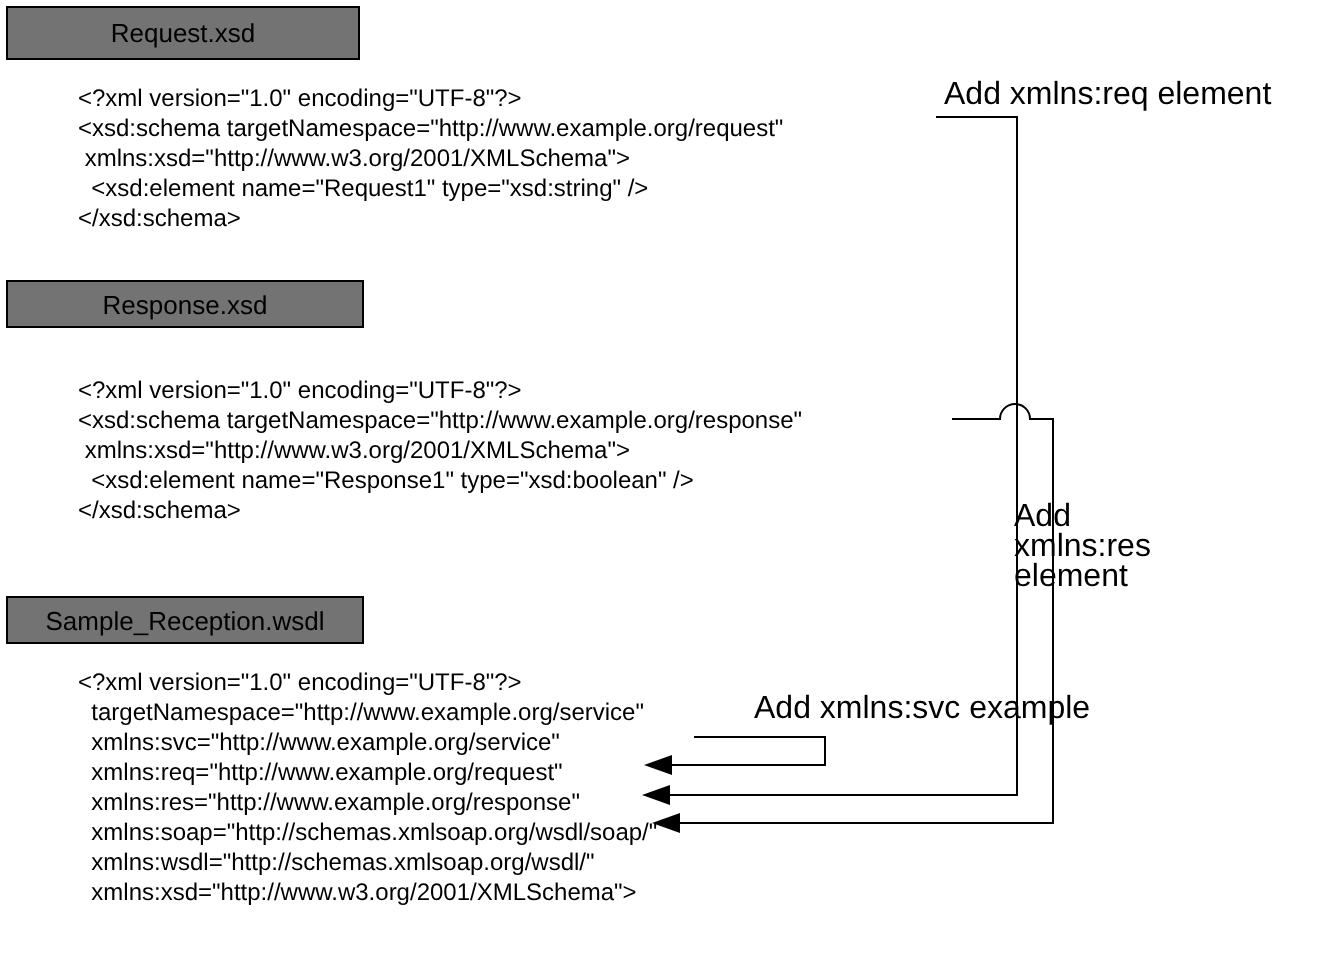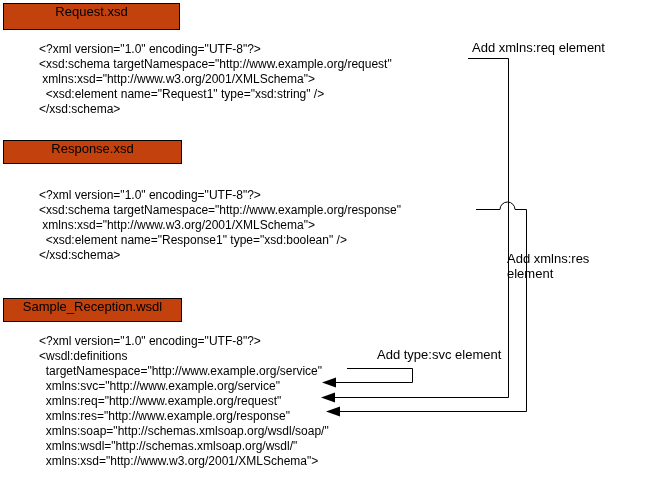--- a/index.html
+++ b/index.html
@@ -8,39 +8,39 @@
     width:661px;height:486px;
     background:#ffffff;
     font-family:"Liberation Sans","DejaVu Sans",sans-serif;
     color:#000000;
     overflow:hidden;
   }
   .filebox{
     position:absolute;
     box-sizing:border-box;
     border:1px solid #000000;
-    background:#c2410c;
-    display:flex;justify-content:center;
+    background:#737373;
+    display:flex;align-items:center;justify-content:center;
     font-size:13px;
   }
   .box-request{left:3px;top:3px;width:177px;height:27px;}
   .box-response{left:3px;top:140px;width:179px;height:24px;}
   .box-wsdl{left:3px;top:298px;width:179px;height:24px;}
   .code{
     position:absolute;
     font-size:12px;
     line-height:15px;
   }
   .code-request{left:39px;top:42px;}
   .code-response{left:39px;top:188px;}
   .code-wsdl{left:39px;top:334px;}
   .codeline{white-space:pre;height:15px;}
   .annot{
     position:absolute;
-    font-size:13px;
+    font-size:16px;
     line-height:15px;
   }
   .annot-req{left:472px;top:40px;white-space:nowrap;}
   .annot-res{left:507px;top:251px;width:92px;}
   .annot-svc{left:377px;top:347px;white-space:nowrap;}
   .connectors{
     position:absolute;left:0;top:0;
     pointer-events:none;
   }
 </style>
@@ -82,27 +82,26 @@
   <div class="code code-response">
     <div class="codeline">&lt;?xml version="1.0" encoding="UTF-8"?&gt;</div>
     <div class="codeline">&lt;xsd:schema targetNamespace="http://www.example.org/response"</div>
     <div class="codeline"> xmlns:xsd="http://www.w3.org/2001/XMLSchema"&gt;</div>
     <div class="codeline">  &lt;xsd:element name="Response1" type="xsd:boolean" /&gt;</div>
     <div class="codeline">&lt;/xsd:schema&gt;</div>
   </div>
 
   <div class="code code-wsdl">
     <div class="codeline">&lt;?xml version="1.0" encoding="UTF-8"?&gt;</div>
-    <div class="codeline">&lt;wsdl:definitions</div>
     <div class="codeline">  targetNamespace="http://www.example.org/service"</div>
     <div class="codeline">  xmlns:svc="http://www.example.org/service"</div>
     <div class="codeline">  xmlns:req="http://www.example.org/request"</div>
     <div class="codeline">  xmlns:res="http://www.example.org/response"</div>
     <div class="codeline">  xmlns:soap="http://schemas.xmlsoap.org/wsdl/soap/"</div>
     <div class="codeline">  xmlns:wsdl="http://schemas.xmlsoap.org/wsdl/"</div>
     <div class="codeline">  xmlns:xsd="http://www.w3.org/2001/XMLSchema"&gt;</div>
   </div>
 
   <div class="annot annot-req">Add xmlns:req element</div>
   <div class="annot annot-res">Add xmlns:res element</div>
-  <div class="annot annot-svc">Add type:svc element</div>
+  <div class="annot annot-svc">Add xmlns:svc example</div>
 
 </div>
 
 </body></html>

